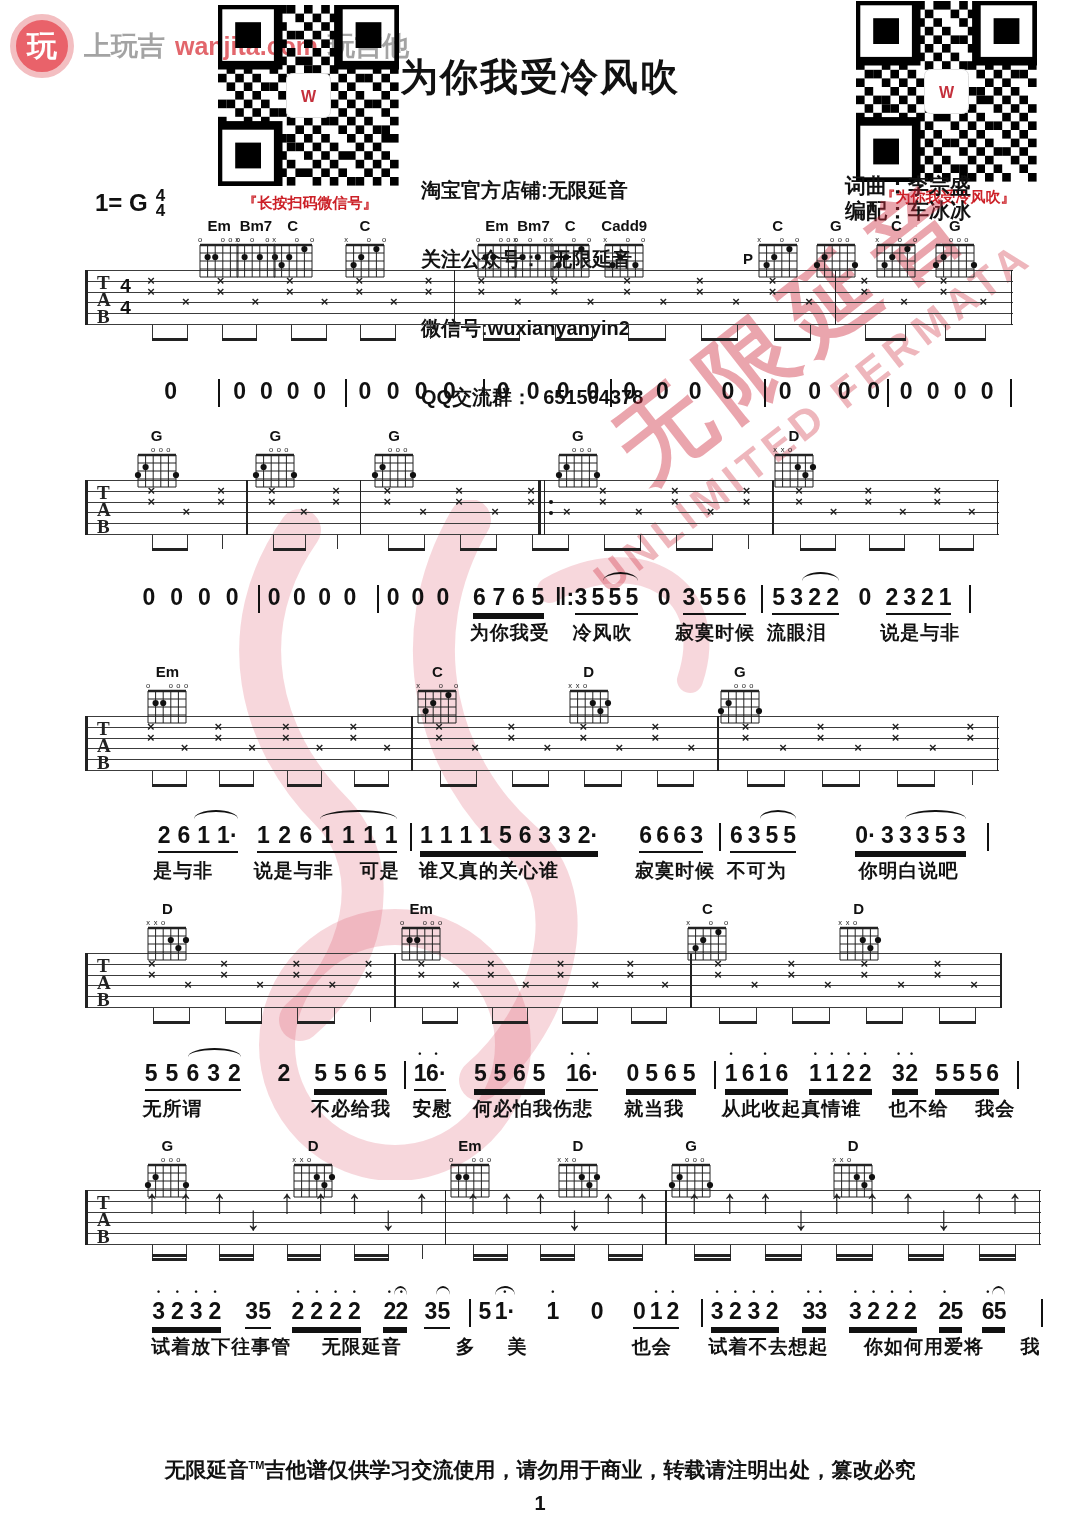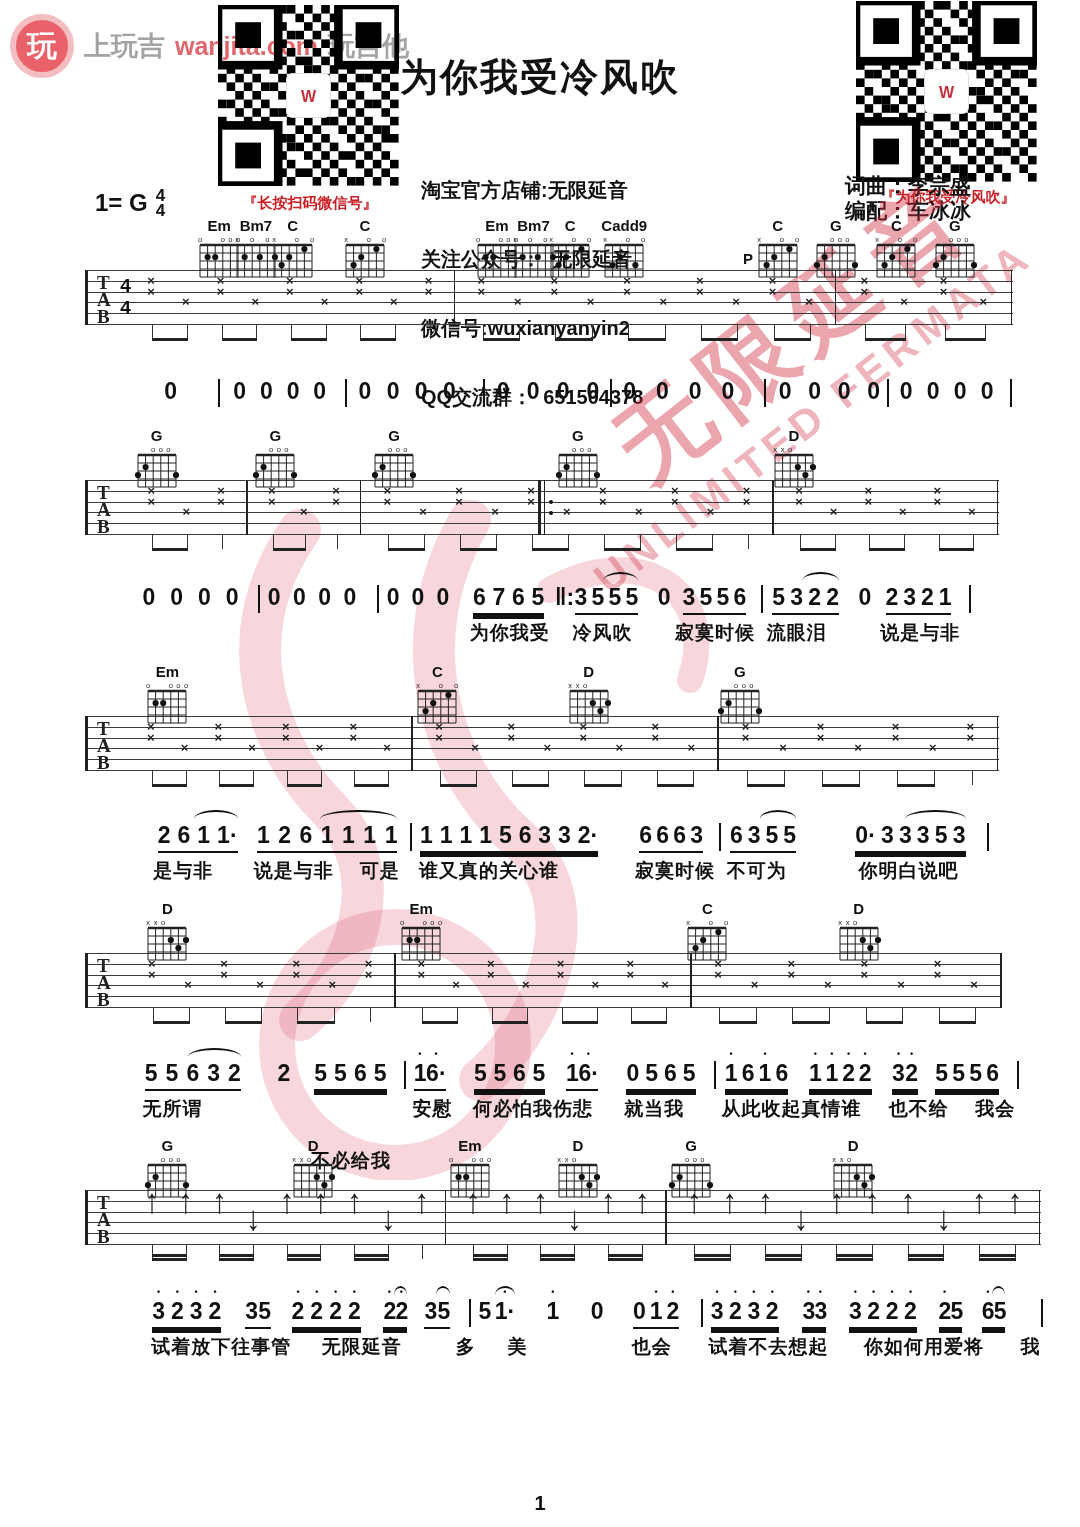--- a/index.html
+++ b/index.html
@@ -1435,21 +1435,21 @@
         <span class="cell hd">2</span>
       </div>
       <div class="jp u2" style="left: 86.6%; top: 1060px; width: 5.9%;">
         <span class="cell">5</span>
         <span class="cell">5</span>
         <span class="cell">5</span>
         <span class="cell">6</span>
       </div>
       <div class="jpbar" style="left: 94.2%; top: 1061px;"></div>
       <div class="lyric" style="left: 13.2%; top: 1096px;">无所谓</div>
-      <div class="lyric" style="left: 28.8%; top: 1148px;">不必给我</div>
+      <div class="lyric" style="left: 28.8%; top: 1096px;">不必给我</div>
       <div class="lyric" style="left: 38.2%; top: 1096px;">安慰</div>
       <div class="lyric" style="left: 43.8%; top: 1096px;">何必怕我伤悲</div>
       <div class="lyric" style="left: 57.8%; top: 1096px;">就当我</div>
       <div class="lyric" style="left: 66.8%; top: 1096px;">从此收起真情谁</div>
       <div class="lyric" style="left: 82.3%; top: 1096px;">也不给</div>
       <div class="lyric" style="left: 90.3%; top: 1096px;">我会</div>
       <div class="stline" style="left: 8.1%; top: 1190px; width: calc(88.1% + 2px);"></div>
       <div class="stline" style="left: 8.1%; top: 1200.8px; width: calc(88.1% + 2px);"></div>
       <div class="stline" style="left: 8.1%; top: 1211.6px; width: calc(88.1% + 2px);"></div>
       <div class="stline" style="left: 8.1%; top: 1222.4px; width: calc(88.1% + 2px);"></div>
@@ -1723,14 +1723,17 @@
       <div class="lyric" style="left: 14%; top: 1334px;">试着放下往事管</div>
       <div class="lyric" style="left: 29.8%; top: 1334px;">无限延音</div>
       <div class="lyric" style="left: 42.2%; top: 1334px;">多</div>
       <div class="lyric" style="left: 47%; top: 1334px;">美</div>
       <div class="lyric" style="left: 58.5%; top: 1334px;">也会</div>
       <div class="lyric" style="left: 65.6%; top: 1334px;">试着不去想起</div>
       <div class="lyric" style="left: 80%; top: 1334px;">你如何用爱将</div>
       <div class="lyric" style="left: 94.5%; top: 1334px;">我</div>
     </div>
 
+  <div class="footer">
+    <span>无限延音</span><sup>TM</sup><span>吉他谱仅供学习交流使用，请勿用于商业，转载请注明出处，篡改必究</span>
+  </div>
   <div class="pageno">1</div>
 </div>
 
 </body></html>

